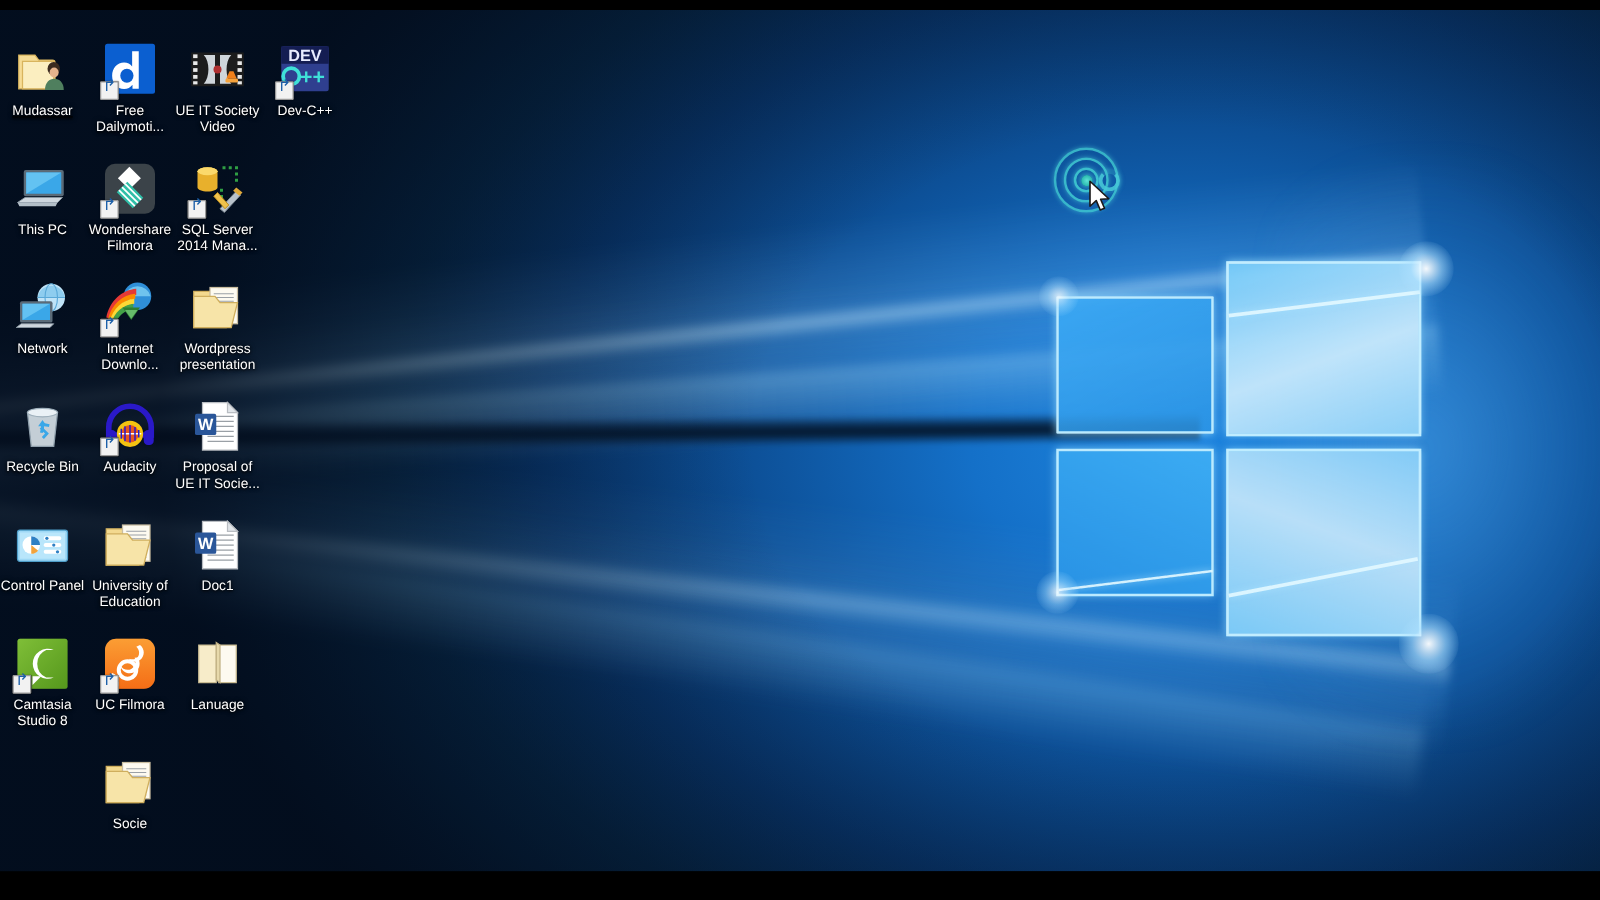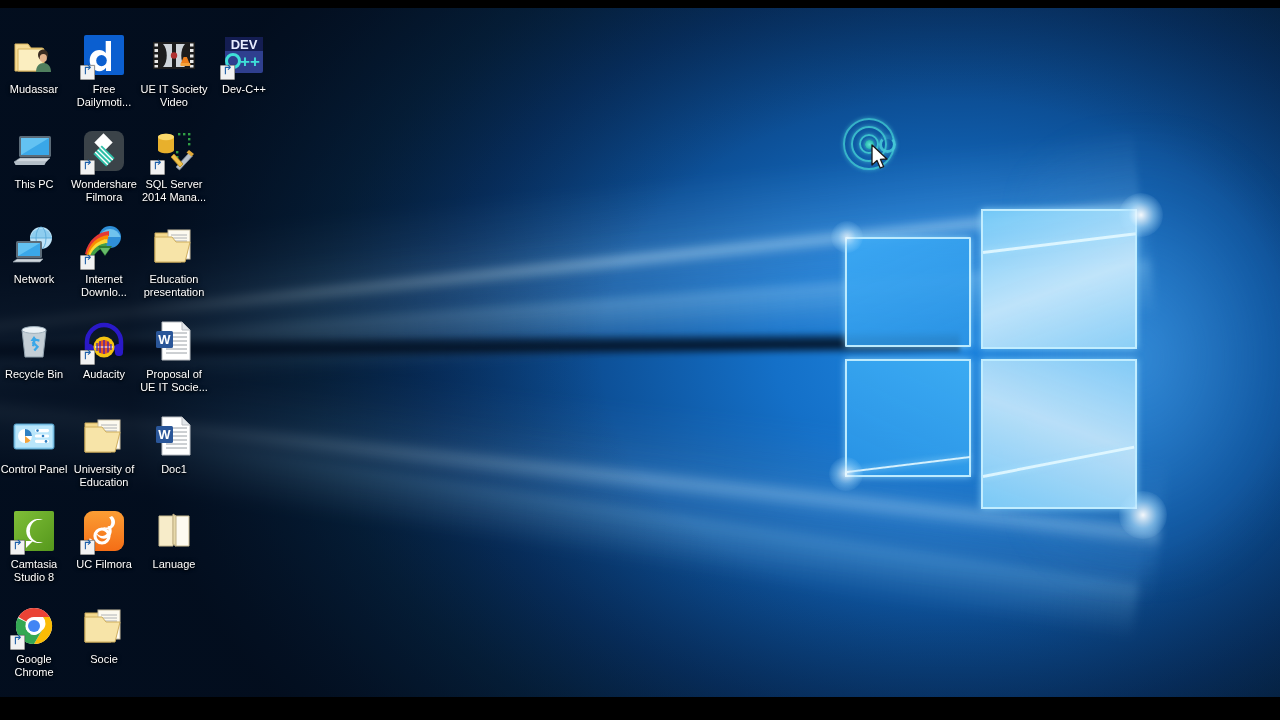--- a/index.html
+++ b/index.html
@@ -163,21 +163,21 @@
       <div class="streak" id="streak-bl"></div>
       <div class="sparkle" id="sparkle-tr"></div>
       <div class="sparkle" id="sparkle-br"></div>
       <div class="sparkle" id="sparkle-tl"></div>
       <div class="sparkle" id="sparkle-bl"></div>
     </div>
 
     <div id="vignette"></div>
 
     <div id="icon-grid">
-        <div class="desktop-icon" style="left: 0px; top: 12px;">
+        <div class="desktop-icon" style="left: 0px; top: 12px; text-decoration: underline;">
           <div class="icon-art"><svg width="48" height="48" viewBox="0 0 48 48">
         <path d="M5 12h13l3 4h11a2 2 0 012 2v21H5z" fill="#f6dc96" stroke="#d8b45e"></path>
         <path d="M8 17h25v22H8z" fill="#fbeec0" stroke="#d8b45e"></path>
         <ellipse cx="33" cy="23" rx="5" ry="5.5" fill="#3a2b20"></ellipse>
         <path d="M26 40c0-6 3.5-9 7.5-9s7.5 3 7.5 9z" fill="#4f7f5e"></path>
         <ellipse cx="33.3" cy="26" rx="3.6" ry="4" fill="#e5b48d"></ellipse>
       </svg></div>
           <span class="icon-label">Mudassar</span>
         </div>
         <div class="desktop-icon" style="left: 70px; top: 12px;">
@@ -304,21 +304,21 @@
                 <line x1="21" y1="16" x2="37" y2="16"></line>
           <line x1="21" y1="19" x2="37" y2="19"></line>
                 <line x1="21" y1="22" x2="37" y2="22"></line>
           <line x1="21" y1="25" x2="37" y2="25"></line>
                 <line x1="21" y1="28" x2="37" y2="28"></line>
           <line x1="21" y1="31" x2="37" y2="31"></line>
                 <line x1="21" y1="34" x2="37" y2="34"></line>
         </g>
         <path d="M5 15h17l4 5h14l-5 20H5z" fill="#f7e4a8" stroke="#cfae5d"></path>
       </svg></div>
-          <span class="icon-label">Education presentation</span>
+          <span class="icon-label">Wordpress presentation</span>
         </div>
         <div class="desktop-icon" style="left: 0px; top: 297px;">
           <div class="icon-art"><svg width="48" height="48" viewBox="0 0 48 48">
         <path d="M12 13h24l-3 27H15z" fill="#d9e3ea" opacity=".9" stroke="#9fb0bc"></path>
         <ellipse cx="24" cy="13" rx="12" ry="3.4" fill="#eaf1f6" stroke="#9fb0bc"></ellipse>
         <g fill="#3aa7e8">
           <path d="M24 19l3.5 5h-2.3v3.2h-2.4V24h-2.3z"></path>
           <path d="M19 30l-1.8-5.6 2.2-.7 1.2 3.7 5.4-1.8.7 2.2z" transform="rotate(120 24 27)"></path>
           <path d="M19 30l-1.8-5.6 2.2-.7 1.2 3.7 5.4-1.8.7 2.2z" transform="rotate(240 24 27)"></path>
         </g>
@@ -450,32 +450,20 @@
           <span class="icon-label">UC Filmora</span>
         </div>
         <div class="desktop-icon" style="left: 140px; top: 487px;">
           <div class="icon-art"><svg width="48" height="48" viewBox="0 0 48 48">
         <path d="M9 9h14v30H9z" fill="#f7ecc9" stroke="#cbbd93"></path>
         <path d="M25 9h14v30H25z" fill="#fdfaf0" stroke="#cbbd93"></path>
         <path d="M23 7l3 2v30l-3-2z" fill="#e7d9ab" stroke="#c0b084"></path>
       </svg></div>
           <span class="icon-label">Lanuage</span>
         </div>
-        <div class="desktop-icon" style="left: 0px; top: 582px;">
-          <div class="icon-art"><svg width="48" height="48" viewBox="0 0 48 48">
-        <circle cx="24" cy="24" r="18" fill="#ffffff"></circle>
-        <path d="M24 6a18 18 0 0115.6 9H24a9 9 0 00-7.8 4.5L8.4 15A18 18 0 0124 6z" fill="#ea4335"></path>
-        <path d="M8.4 15l7.8 4.5A9 9 0 0020 31.6L12.3 38A18 18 0 018.4 15z" fill="#34a853" transform="rotate(-4 24 24)"></path>
-        <path d="M39.6 15A18 18 0 0124 42l7.8-13.5A9 9 0 0033 15z" fill="#fbbc05"></path>
-        <path d="M12.3 38A18 18 0 0024 42l7.8-13.5A9 9 0 0116.2 19.5z" fill="#34a853"></path>
-        <circle cx="24" cy="24" r="8.2" fill="#ffffff"></circle>
-        <circle cx="24" cy="24" r="6" fill="#4285f4"></circle>
-      </svg><span class="shortcut-badge"></span></div>
-          <span class="icon-label">Google Chrome</span>
-        </div>
         <div class="desktop-icon" style="left: 70px; top: 582px;">
           <div class="icon-art"><svg width="48" height="48" viewBox="0 0 48 48">
         <path d="M5 11h13l3 4h10v25H5z" fill="#f3d98f" stroke="#cfae5d"></path>
         <rect x="18" y="8" width="22" height="29" fill="#fdfaf0" stroke="#c9bda0"></rect>
         <g stroke="#9aa0a6" stroke-width=".8">
           <line x1="21" y1="13" x2="37" y2="13"></line>
                 <line x1="21" y1="16" x2="37" y2="16"></line>
           <line x1="21" y1="19" x2="37" y2="19"></line>
                 <line x1="21" y1="22" x2="37" y2="22"></line>
           <line x1="21" y1="25" x2="37" y2="25"></line>

